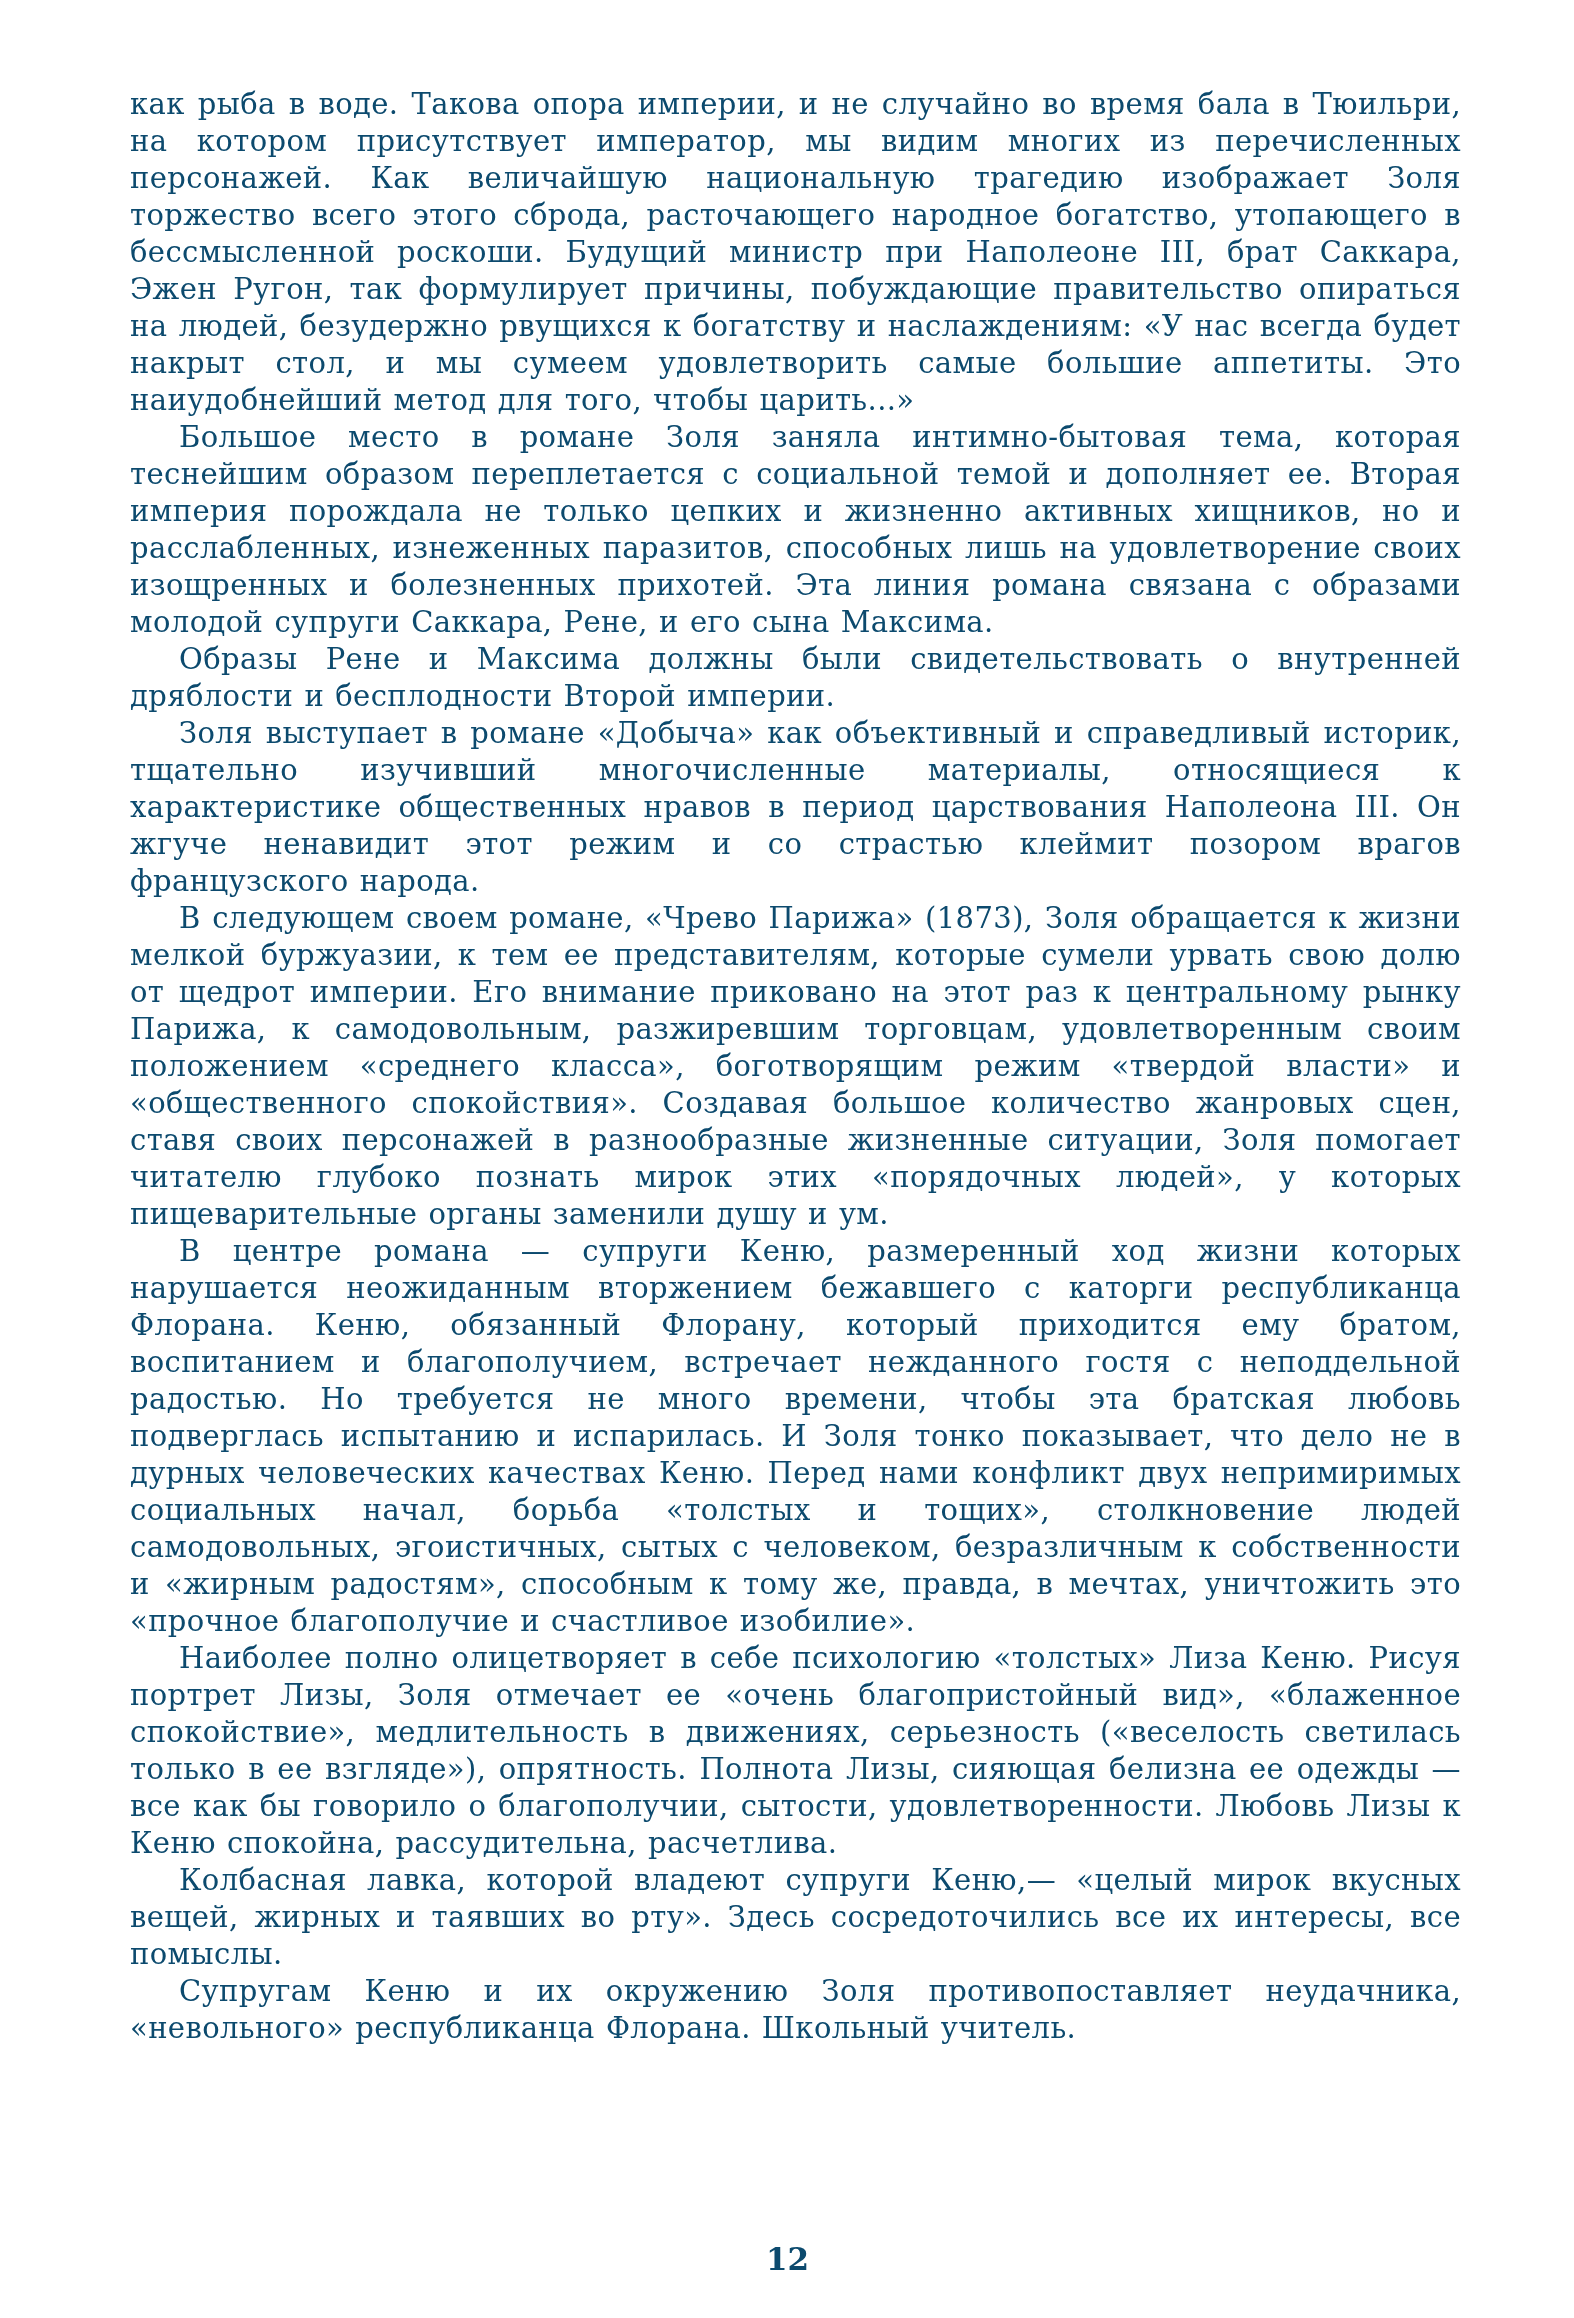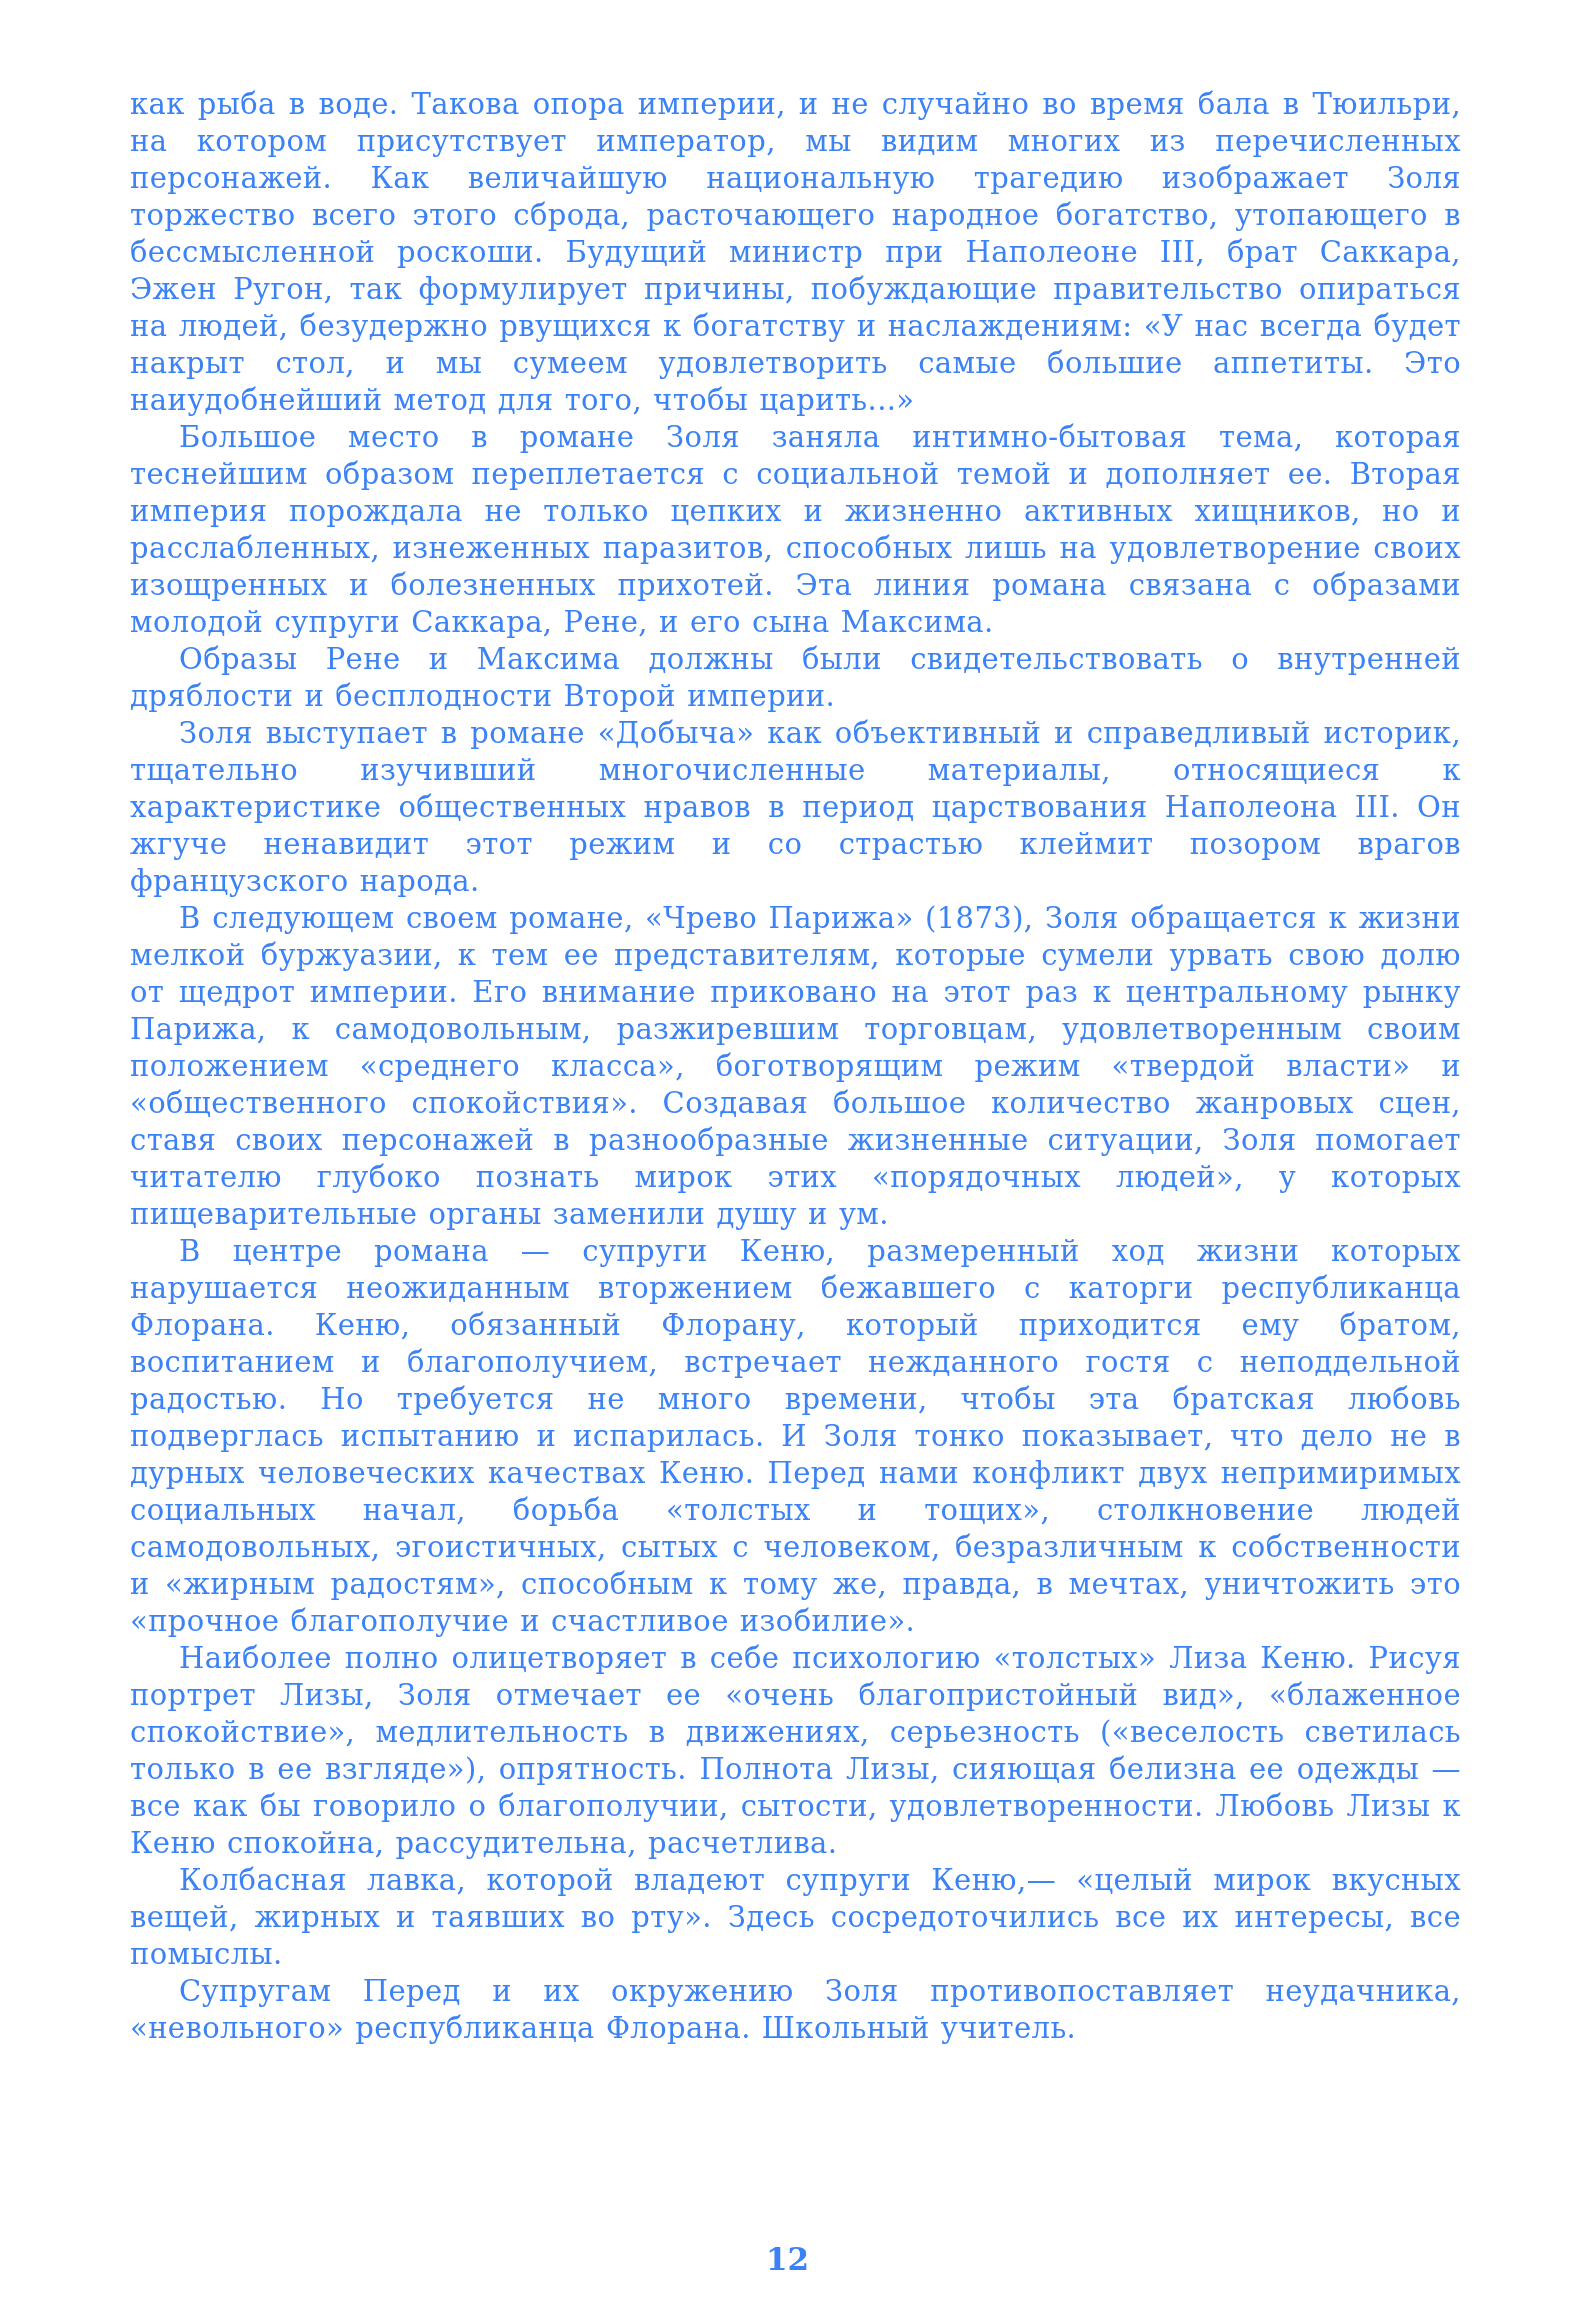--- a/index.html
+++ b/index.html
@@ -7,21 +7,21 @@
     padding: 0;
     background: #e8e8e8;
   }
   .page {
     position: relative;
     width: 1575px;
     height: 2319px;
     background: #ffffff;
     overflow: hidden;
     font-family: "DejaVu Serif", "Liberation Serif", serif;
-    color: #3b82f6;
+    color: #0c4a6e;
   }
   .text-block {
     position: absolute;
     left: 130px;
     top: 86px;
     width: 1331px;
     font-size: 29px;
     line-height: 37px;
     text-align: justify;
     letter-spacing: 0.4px;
@@ -52,17 +52,17 @@
 <div class="page">
   <div class="text-block">
     <p class="no-indent">как рыба в воде. Такова опора империи, и не случайно во время бала в Тюильри, на котором присутствует император, мы видим многих из перечисленных персонажей. Как величайшую национальную трагедию изображает Золя торжество всего этого сброда, расточающего народное богатство, утопающего в бессмысленной роскоши. Будущий министр при Наполеоне III, брат Саккара, Эжен Ругон, так формулирует причины, побуждающие правительство опираться на людей, безудержно рвущихся к богатству и наслаждениям: «У нас всегда будет накрыт стол, и мы сумеем удовлетворить самые большие аппетиты. Это наиудобнейший метод для того, чтобы царить...»</p>
     <p>Большое место в романе Золя заняла интимно-бытовая тема, которая теснейшим образом переплетается с социальной темой и дополняет ее. Вторая империя порождала не только цепких и жизненно активных хищников, но и расслабленных, изнеженных паразитов, способных лишь на удовлетворение своих изощренных и болезненных прихотей. Эта линия романа связана с образами молодой супруги Саккара, Рене, и его сына Максима.</p>
     <p>Образы Рене и Максима должны были свидетельствовать о внутренней дряблости и бесплодности Второй империи.</p>
     <p>Золя выступает в романе «Добыча» как объективный и справедливый историк, тщательно изучивший многочисленные материалы, относящиеся к характеристике общественных нравов в период царствования Наполеона III. Он жгуче ненавидит этот режим и со страстью клеймит позором врагов французского народа.</p>
     <p>В следующем своем романе, «Чрево Парижа» (1873), Золя обращается к жизни мелкой буржуазии, к тем ее представителям, которые сумели урвать свою долю от щедрот империи. Его внимание приковано на этот раз к центральному рынку Парижа, к самодовольным, разжиревшим торговцам, удовлетворенным своим положением «среднего класса», боготворящим режим «твердой власти» и «общественного спокойствия». Создавая большое количество жанровых сцен, ставя своих персонажей в разнообразные жизненные ситуации, Золя помогает читателю глубоко познать мирок этих «порядочных людей», у которых пищеварительные органы заменили душу и ум.</p>
     <p>В центре романа — супруги Кеню, размеренный ход жизни которых нарушается неожиданным вторжением бежавшего с каторги республиканца Флорана. Кеню, обязанный Флорану, который приходится ему братом, воспитанием и благополучием, встречает нежданного гостя с неподдельной радостью. Но требуется не много времени, чтобы эта братская любовь подверглась испытанию и испарилась. И Золя тонко показывает, что дело не в дурных человеческих качествах Кеню. Перед нами конфликт двух непримиримых социальных начал, борьба «толстых и тощих», столкновение людей самодовольных, эгоистичных, сытых с человеком, безразличным к собственности и «жирным радостям», способным к тому же, правда, в мечтах, уничтожить это «прочное благополучие и счастливое изобилие».</p>
     <p>Наиболее полно олицетворяет в себе психологию «толстых» Лиза Кеню. Рисуя портрет Лизы, Золя отмечает ее «очень благопристойный вид», «блаженное спокойствие», медлительность в движениях, серьезность («веселость светилась только в ее взгляде»), опрятность. Полнота Лизы, сияющая белизна ее одежды — все как бы говорило о благополучии, сытости, удовлетворенности. Любовь Лизы к Кеню спокойна, рассудительна, расчетлива.</p>
     <p>Колбасная лавка, которой владеют супруги Кеню,— «целый мирок вкусных вещей, жирных и таявших во рту». Здесь сосредоточились все их интересы, все помыслы.</p>
-    <p>Супругам Перед и их окружению Золя противопоставляет неудачника, «невольного» республиканца Флорана. Школьный учитель.</p>
+    <p>Супругам Кеню и их окружению Золя противопоставляет неудачника, «невольного» республиканца Флорана. Школьный учитель.</p>
   </div>
   <div class="page-number">12</div>
 </div>
 
 
 </body></html>

